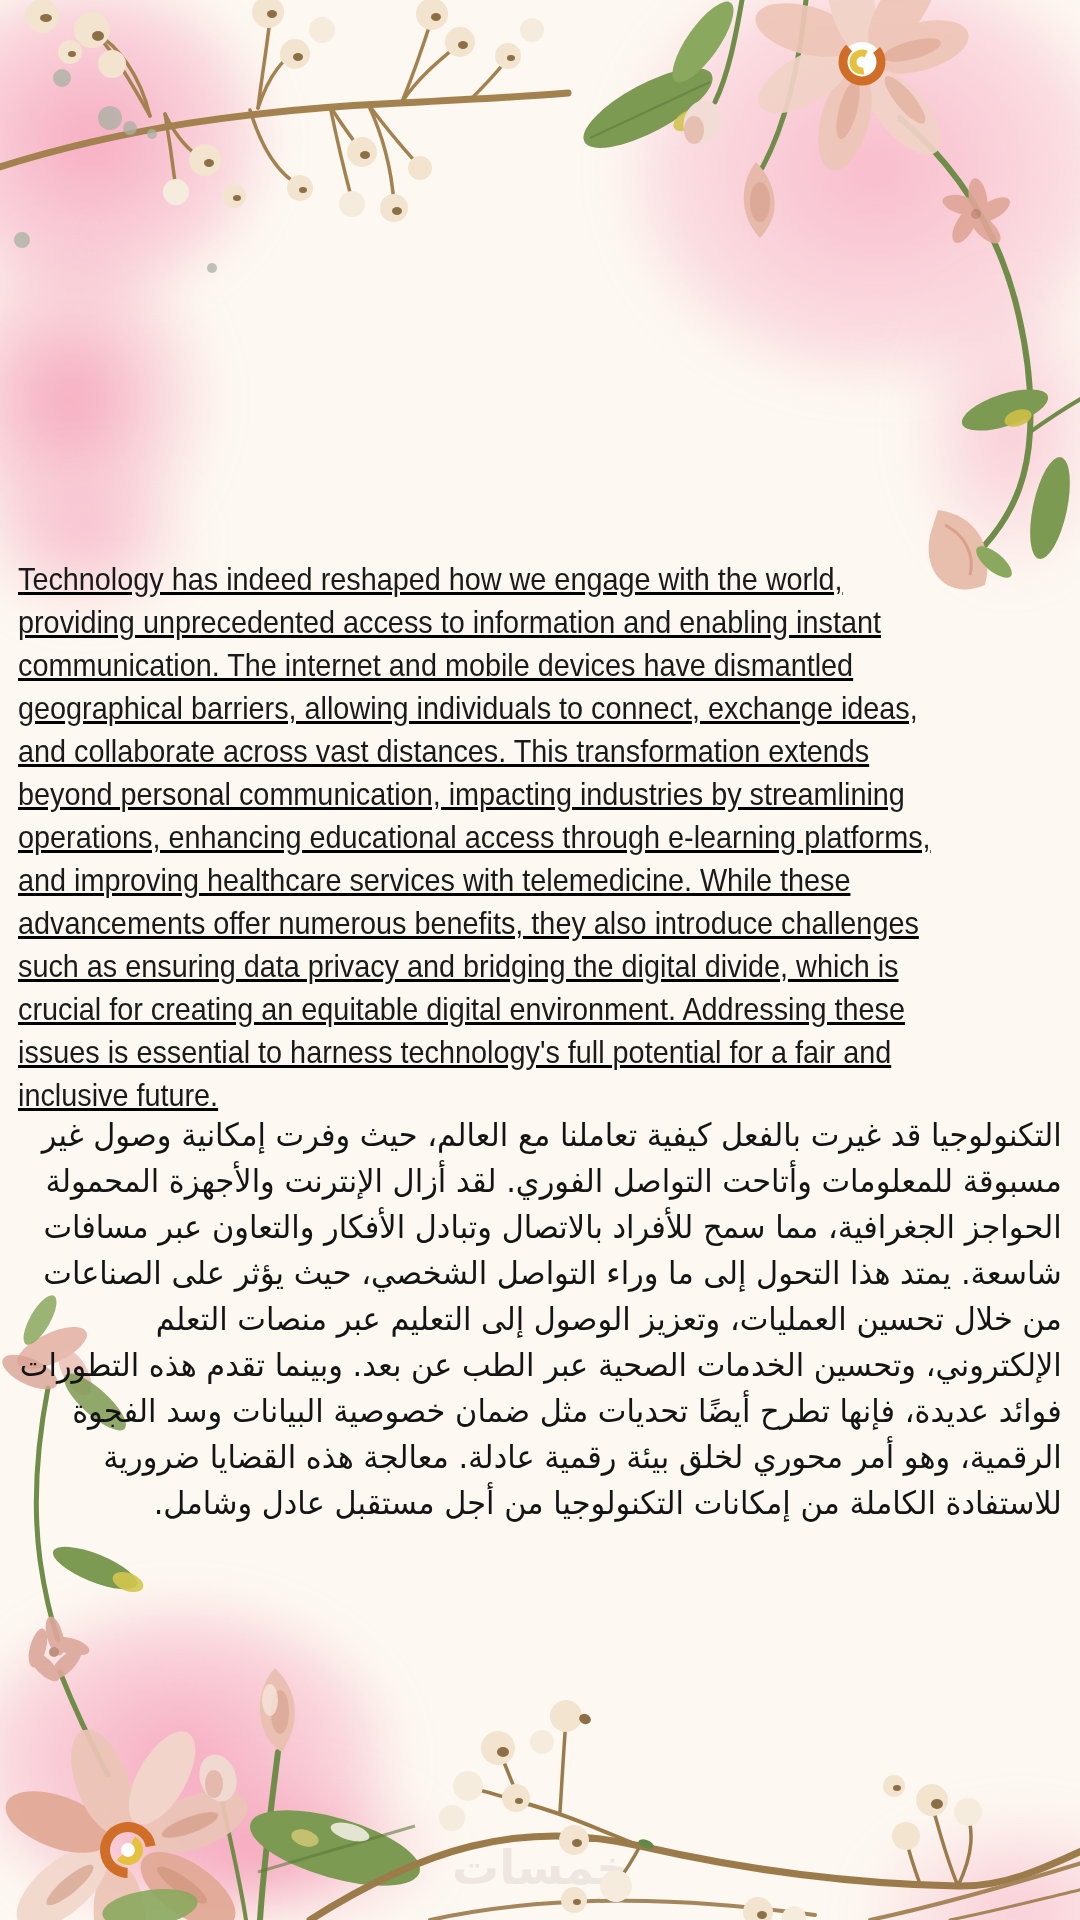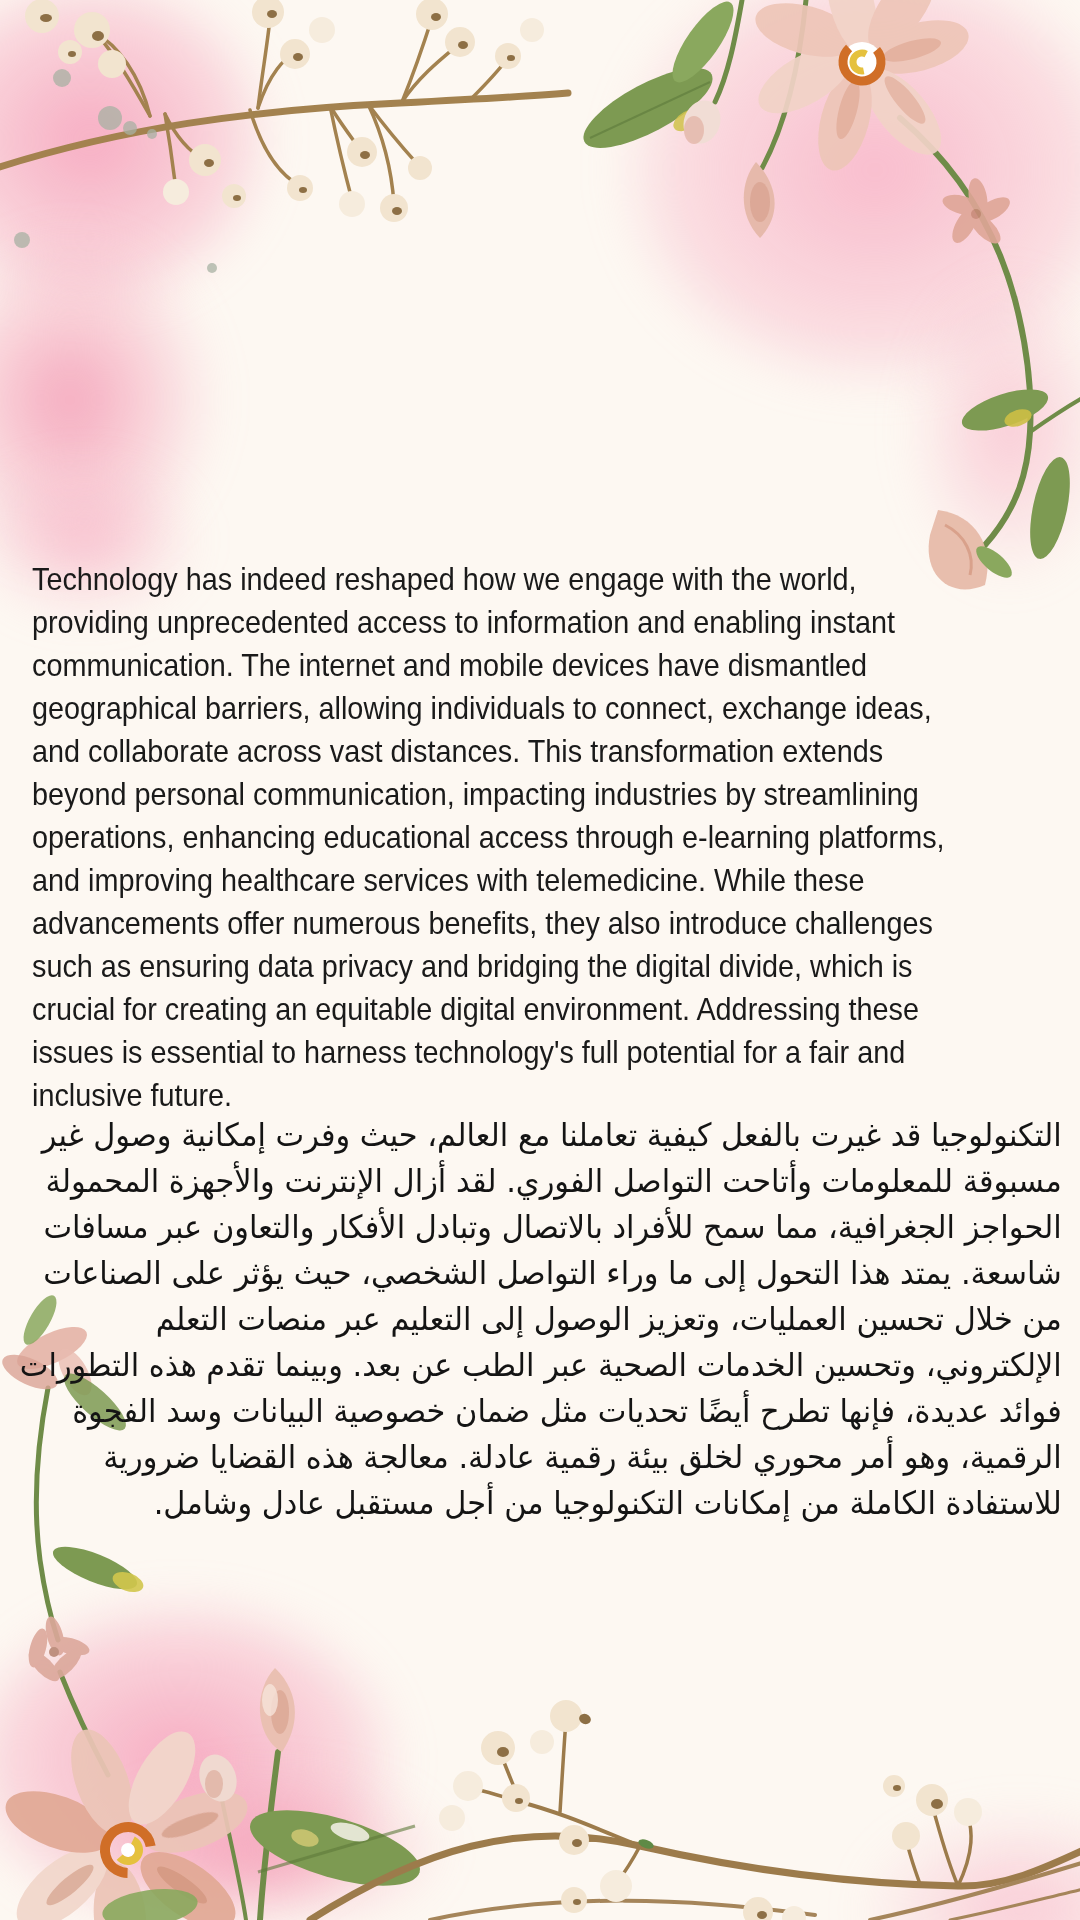--- a/index.html
+++ b/index.html
@@ -14,41 +14,42 @@
   .w-tr2{left:870px;top:220px;width:280px;height:420px;background:radial-gradient(closest-side,rgba(247,173,195,.6),rgba(247,173,195,0) 75%);}
   .w-bl1{left:-110px;top:1545px;width:580px;height:430px;background:radial-gradient(closest-side,rgba(245,158,185,.85),rgba(245,158,185,.35) 60%,rgba(245,158,185,0) 78%);}
   .w-bl2{left:30px;top:1740px;width:480px;height:220px;background:radial-gradient(closest-side,rgba(243,148,176,.7),rgba(243,148,176,0) 75%);}
   .w-br1{left:800px;top:1770px;width:440px;height:280px;background:radial-gradient(closest-side,rgba(247,178,198,.65),rgba(247,178,198,0) 75%);}
 
   .decor{position:absolute;left:0;top:0;width:1080px;height:1920px;pointer-events:none;}
 
   .watermark{position:absolute;left:452px;top:1840px;font-family:"DejaVu Sans",sans-serif;
     font-size:47px;font-weight:bold;letter-spacing:1px;color:rgba(235,228,224,.92);}
 
-  .en-block{position:absolute;left:32px;top:558px;}
+  .en-block{position:absolute;left:18px;top:558px;text-decoration:underline;}
   .en-line{white-space:nowrap;font-size:32px;line-height:43px;color:#1a1a1a;
     transform:scaleX(.9);transform-origin:0 50%;}
   .ar-block{position:absolute;right:18px;top:1112px;text-align:right;}
   .ar-line{white-space:nowrap;font-size:32px;line-height:46px;color:#141414;
     font-family:"DejaVu Sans",sans-serif;transform:scaleX(.95);transform-origin:100% 50%;}
 </style>
 </head>
 <body>
 
 <div class="page">
 
   <div class="wash w-tl1"></div>
   <div class="wash w-tl2"></div>
   <div class="wash w-l1"></div>
   <div class="wash w-tr1"></div>
   <div class="wash w-tr2"></div>
   <div class="wash w-bl1"></div>
   <div class="wash w-bl2"></div>
   <div class="wash w-br1"></div>
 
+  <div class="watermark">خمسات</div>
 
   <svg class="decor" viewBox="0 0 1080 1920" xmlns="http://www.w3.org/2000/svg">
 
     <g>
       <g stroke="#a3824f" stroke-width="3.5" fill="none" stroke-linecap="round">
         <path d="M -10 170 C 120 128, 250 110, 400 103 C 460 100, 520 97, 568 93" stroke-width="7"></path>
         <path d="M 150 116 C 130 80, 115 55, 100 38"></path>
         <path d="M 150 116 C 140 75, 118 45, 94 32"></path>
         <path d="M 258 108 C 262 75, 268 40, 270 18"></path>
         <path d="M 258 108 C 270 72, 285 58, 294 54"></path>

